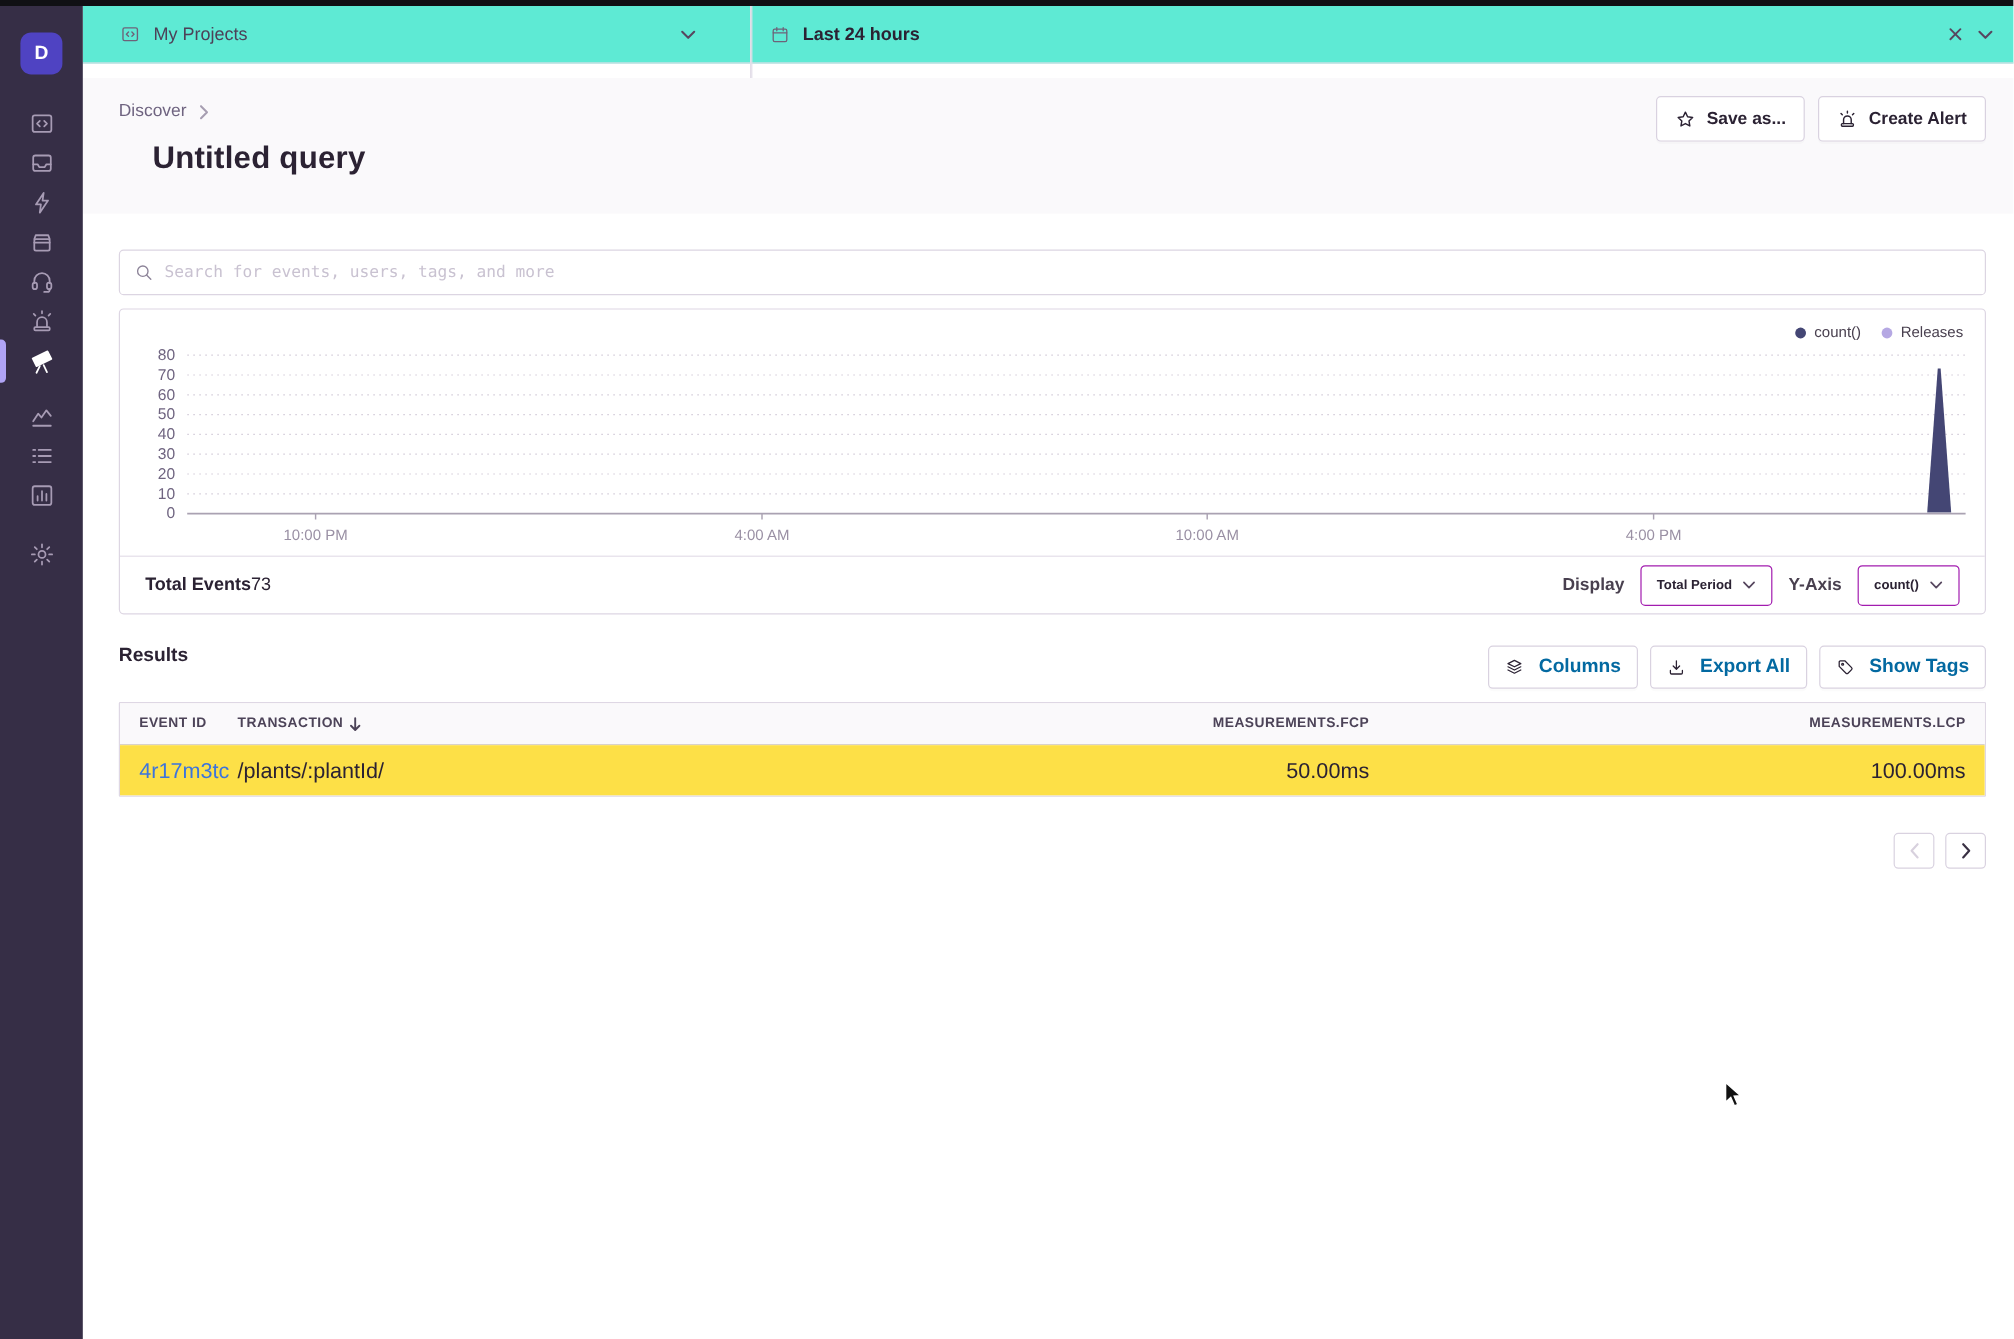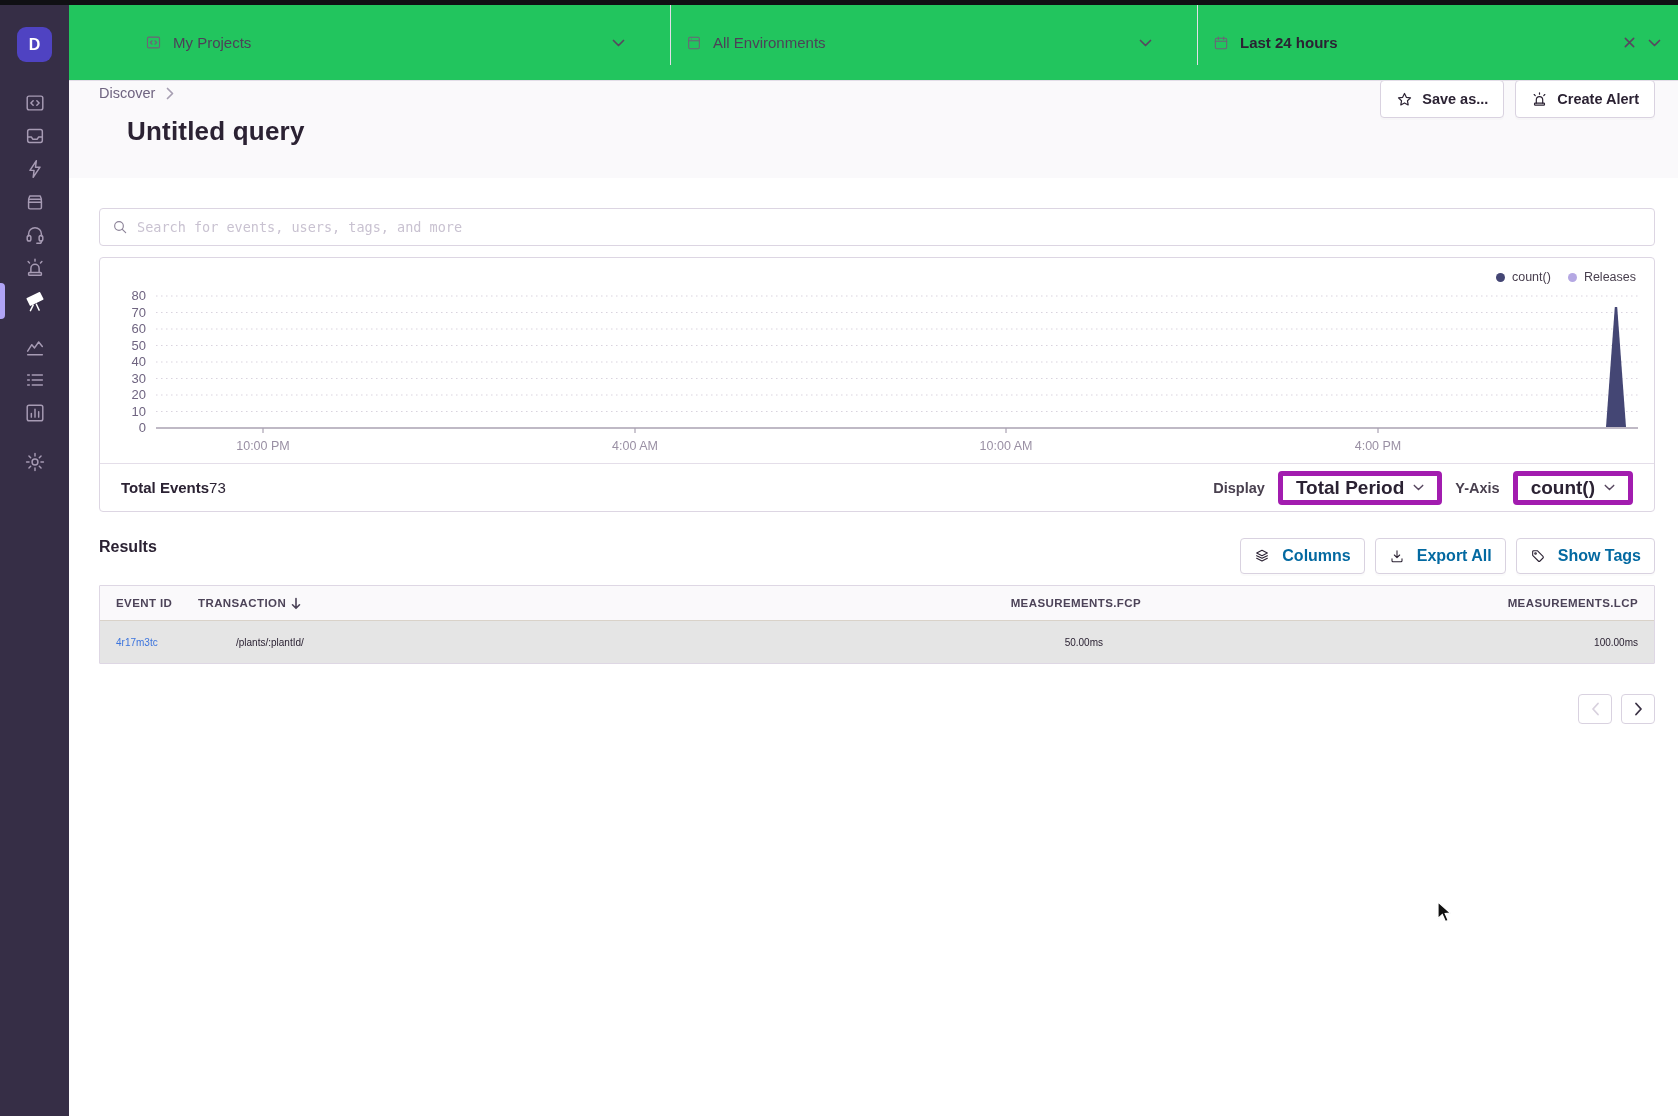--- a/index.html
+++ b/index.html
@@ -17,22 +17,22 @@
             color:#fff; font-weight:bold; font-size:16px; display:flex; align-items:center; justify-content:center; }
   .nav { margin-top:24px; display:flex; flex-direction:column; align-items:center; width:100%; }
   .nav-item { position:relative; width:100%; height:33px; display:flex; align-items:center; justify-content:center; cursor:pointer; }
   .nav-item svg { stroke:#a79bb4; fill:none; stroke-width:1.6; stroke-linecap:round; stroke-linejoin:round; }
   .nav-item.active svg { stroke:#ffffff; }
   .nav-item.active .active-bar { position:absolute; left:0; top:-1px; width:5px; height:36px;
             background:#b0a4f5; border-radius:0 4px 4px 0; }
   .gap-md { margin-top:13px; } .gap-lg { margin-top:16px; }
 
   
-  .topbar { position:absolute; left:69px; top:5px; width:1609px; height:76px; background:#22c55e;
-            border-bottom:1px solid #e3dee8; display:flex; z-index:30;padding-left:45px; }
+  .topbar { position:absolute; left:69px; top:5px; width:1609px; height:48px; background:#5eead4;
+            border-bottom:1px solid #e3dee8; display:flex; z-index:30; }
   .tb-sec { height:100%; display:flex; align-items:center; }
   .tb-sec svg.ic { stroke:#6e6278; fill:none; stroke-width:1.6; stroke-linecap:round; stroke-linejoin:round; flex:none; }
   .tb-label { margin-left:11px; font-size:15px; color:#4d4158; }
   .tb-divider { width:1px; height:60px; background:#e3dee8; }
   .chev { stroke:#57475f; fill:none; stroke-width:1.7; stroke-linecap:round; stroke-linejoin:round; }
   .tb-proj { width:556px; padding-left:31px; }
   .tb-env  { width:526px; padding-left:15px; }
   .tb-date { flex:1; padding-left:15px; padding-right:17px; }
   .tb-date .tb-label { color:#2b2233; font-weight:bold; }
   .push { margin-left:auto; }
@@ -65,41 +65,41 @@
   
   .chart-card { margin-top:11px; border:1px solid #ddd6e3; border-radius:4px; background:#fff; }
   .chart-area { position:relative; height:205px; }
   .legend { position:absolute; top:12px; right:18px; display:flex; gap:17px; font-size:12.5px; color:#49404f; }
   .legend-item { display:flex; align-items:center; gap:7px; cursor:pointer; }
   .dot { width:9px; height:9px; border-radius:50%; }
   .chart-footer { height:48px; border-top:1px solid #e4dee9; display:flex; align-items:center; padding:0 21px; }
   .tf-label { font-size:15px; font-weight:bold; color:#2b2233; }
   .tf-value { font-size:15px; color:#2b2233; }
   .ctrl-label { font-size:14.5px; font-weight:bold; color:#49404f; }
-  .dd-btn { height:34px; background:#fff; border:5px solid #a21caf; border-radius:4px; display:flex;
-            align-items:center; gap:9px; padding:0 13px; font-size:19px; font-weight:bold; color:#2b2233; cursor:pointer; }
+  .dd-btn { height:34px; background:#fff; border:1px solid #a21caf; border-radius:4px; display:flex;
+            align-items:center; gap:9px; padding:0 13px; font-size:11px; font-weight:bold; color:#2b2233; cursor:pointer; }
   .fgap { margin-left:13px; }
 
   
   .results-row { margin-top:26px; display:flex; align-items:flex-start; }
   .results-title { font-size:16px; font-weight:bold; color:#2b2233; }
   .results-actions { margin-left:auto; display:flex; gap:10px; }
   .btn-sm { height:36px; background:#fff; border:1px solid #d9d2e0; border-radius:4px; display:flex;
             align-items:center; gap:12px; padding:0 13px; font-size:16px; font-weight:bold; color:#0369a1;
             box-shadow:0 2px 0 rgba(43,34,51,0.02); cursor:pointer; }
   .btn-sm svg { stroke:#2b2233; fill:none; stroke-width:1.6; stroke-linecap:round; stroke-linejoin:round; }
 
   .table-card { margin-top:11px; border:1px solid #ded7e4; border-radius:1px; overflow:hidden; background:#fff; }
   .t-head { display:grid; grid-template-columns:82px 1fr 200px 497px; background:#faf9fb;
             height:35px; align-items:center; padding:0 16px; border-bottom:1px solid #d9d2c9; }
   .th { font-size:11.5px; font-weight:bold; color:#4c4358; letter-spacing:0.4px; display:flex; align-items:center; gap:4px; cursor:pointer; }
   .th.right, .td.right { justify-content:flex-end; text-align:right; }
   .th svg { stroke:#4c4358; fill:none; stroke-width:1.6; stroke-linecap:round; stroke-linejoin:round; }
   .t-row { display:grid; grid-template-columns:82px 1fr 200px 497px; height:42px; align-items:center;
-           padding:0 16px; font-size:10px; color:#2b2233; background:#e5e5e5;gap:38px; }
+           padding:0 16px; font-size:18px; color:#2b2233; background:#fde047; }
   .td { display:flex; align-items:center; }
   .event-link { color:#3c74dd; text-decoration:none; cursor:pointer; }
 
   .pagination { margin-top:30px; display:flex; justify-content:flex-end; gap:9px; }
   .page-btn { width:34px; height:30px; background:#fff; border:1px solid #d9d2e0; border-radius:4px;
               display:flex; align-items:center; justify-content:center; cursor:pointer; }
   .page-btn svg { fill:none; stroke-width:1.8; stroke-linecap:round; stroke-linejoin:round; }
   .page-btn.disabled svg { stroke:#d8d1de; }
   .page-btn.enabled svg { stroke:#3a3144; }
 
@@ -190,31 +190,20 @@
     <svg class="ic" width="17" height="17" viewBox="0 0 24 24">
         <rect x="3.5" y="4.5" width="17" height="15" rx="2"></rect>
         <path d="M10 9.5 7.5 12l2.5 2.5M14 9.5 16.5 12 14 14.5"></path>
       </svg>
     <span class="tb-label">My Projects</span>
     <svg class="chev push mr45" width="13" height="8" viewBox="0 0 13 8">
         <path d="M1.5 1.5 6.5 6.5 11.5 1.5"></path>
       </svg>
   </div>
   <div class="tb-divider"></div>
-  <div class="tb-sec tb-env">
-    <svg class="ic" width="16" height="16" viewBox="0 0 24 24">
-        <rect x="4" y="3.5" width="16" height="17" rx="2"></rect>
-        <path d="M4 8.5h16"></path>
-        <path d="M8 6h.01"></path>
-      </svg>
-    <span class="tb-label">All Environments</span>
-    <svg class="chev push mr45" width="13" height="8" viewBox="0 0 13 8">
-        <path d="M1.5 1.5 6.5 6.5 11.5 1.5"></path>
-      </svg>
-  </div>
   <div class="tb-divider"></div>
   <div class="tb-sec tb-date">
     <svg class="ic" width="16" height="16" viewBox="0 0 24 24">
         <rect x="3.5" y="5" width="17" height="15.5" rx="2"></rect>
         <path d="M3.5 9.5h17M8 3v4M16 3v4"></path>
       </svg>
     <span class="tb-label">Last 24 hours</span>
     <svg class="x-icon push" width="13" height="13" viewBox="0 0 14 14">
         <path d="M2.5 2.5l9 9M11.5 2.5l-9 9"></path>
       </svg>

